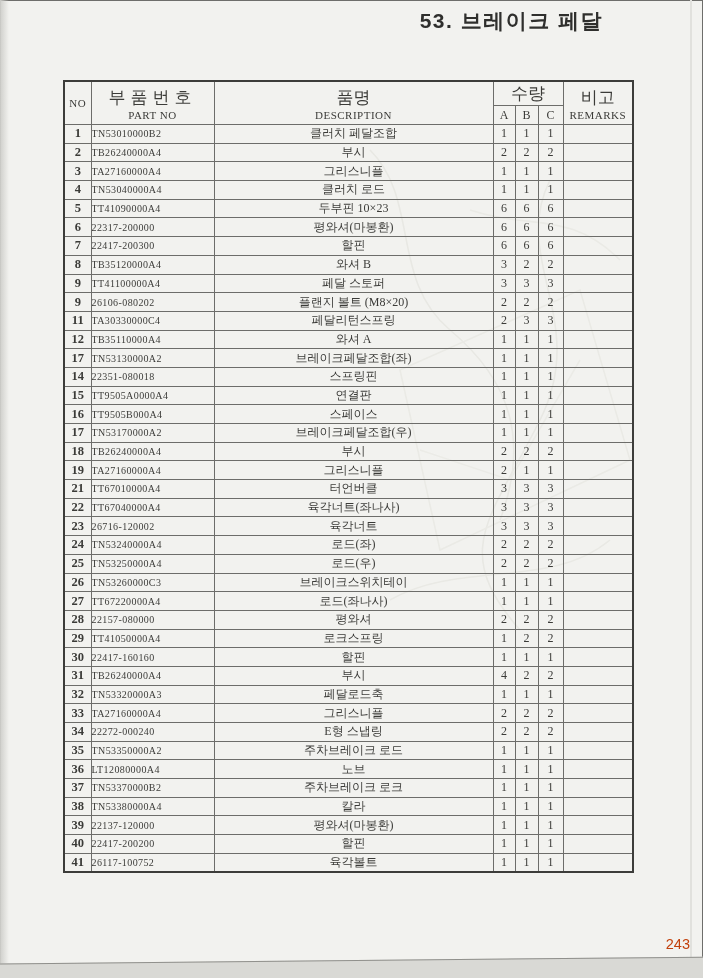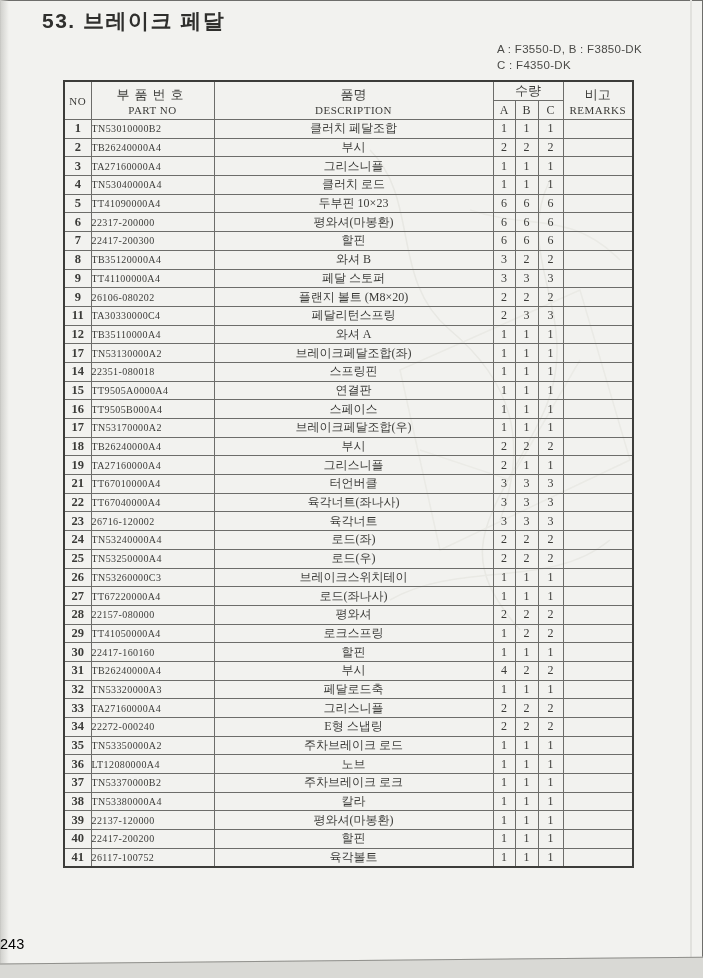--- a/index.html
+++ b/index.html
@@ -32,26 +32,25 @@
     transform: rotate(-0.55deg);
     pointer-events: none;
   }
   .bleed {
     position: absolute; left: 330px; top: 120px; width: 330px; height: 620px;
     opacity: 0.55; pointer-events: none;
   }
 
   .title {
     position: absolute; top: 7px; left: 0; width: 603px;
-    text-align: left;
+    text-align: right;
     font-family: "Liberation Sans", "DejaVu Sans", sans-serif;
     font-weight: bold;
     font-size: 21px; letter-spacing: 1.5px;
     color: #2f2f2d;
-    margin-left: 42px;
   }
   .models-note {
     position: absolute; left: 497px; top: 41px;
     font-family: "Liberation Sans", "DejaVu Sans", sans-serif;
     font-size: 11.5px; line-height: 16px;
     color: #4b4b48; letter-spacing: 0.3px;
     white-space: pre;
   }
 
   table.parts {
@@ -71,38 +70,38 @@
     white-space: nowrap;
   }
   thead tr { height: 19px; }
   thead th {
     font-weight: normal;
     font-size: 12px;
     text-align: center;
     vertical-align: middle;
   }
   thead .en { display: block; font-size: 11px; letter-spacing: 0.5px; }
-  thead .ko { display: block; font-size: 13px; }
+  thead .ko { display: block; font-size: 17px; }
   .ls { letter-spacing: 5px; }
   .spread { display: flex; justify-content: center; gap: 58px; }
   .spread-sm { display: flex; justify-content: center; gap: 18px; }
   .spread-md { display: flex; justify-content: center; gap: 26px; }
 
   tbody tr { height: 18.7px; }
   tbody td { font-size: 12px; }
   td.c-no   { text-align: center; font-weight: bold; font-size: 12.5px; color: #353532; }
   td.c-part { padding-left: 9px; font-size: 10px; letter-spacing: 0.4px; }
   td.c-desc { padding-left: 7px; font-size: 12px; color: #44443f; text-align: center; }
   td.c-qty  { text-align: center; color: #4a4a46; }
   td.c-rem  { }
 
   .page-number {
     position: absolute; top: 936px; left: 0; width: 690px;
-    text-align: left;
-    font-size: 14.5px; color: #000000;
+    text-align: right;
+    font-size: 14.5px; color: #c2410c;
     font-family: "Liberation Sans", "DejaVu Sans", sans-serif;
   }
 </style>
 </head>
 <body>
 
 <div class="page">
 
   <div class="edge-left"></div>
   <div class="edge-right-line"></div>
@@ -113,21 +112,20 @@
       <path d="M220 60 C 180 140, 260 200, 210 300 S 120 430, 190 510"></path>
       <path d="M70 250 L 250 170 L 300 340 L 110 430 Z" stroke="#e4e4de"></path>
       <path d="M140 90 C 200 110, 240 90, 290 140" stroke="#e4e4de"></path>
       <path d="M60 480 C 130 440, 220 470, 280 420" stroke="#e2e2dc"></path>
       <path d="M250 240 L 180 360 L 90 330" stroke="#e6e6e0"></path>
     </g>
   </svg>
 
   <div class="title">53. 브레이크 페달</div>
 
-  <div class="models-note"><span>A : F3550-D, B : F3850-DK</span><br><span>C : F4350-DK</span></div>
 
   <table class="parts">
     <colgroup>
       <col style="width:27px">
       <col style="width:123px">
       <col style="width:279px">
       <col style="width:22px">
       <col style="width:23px">
       <col style="width:25px">
       <col style="width:70px">

